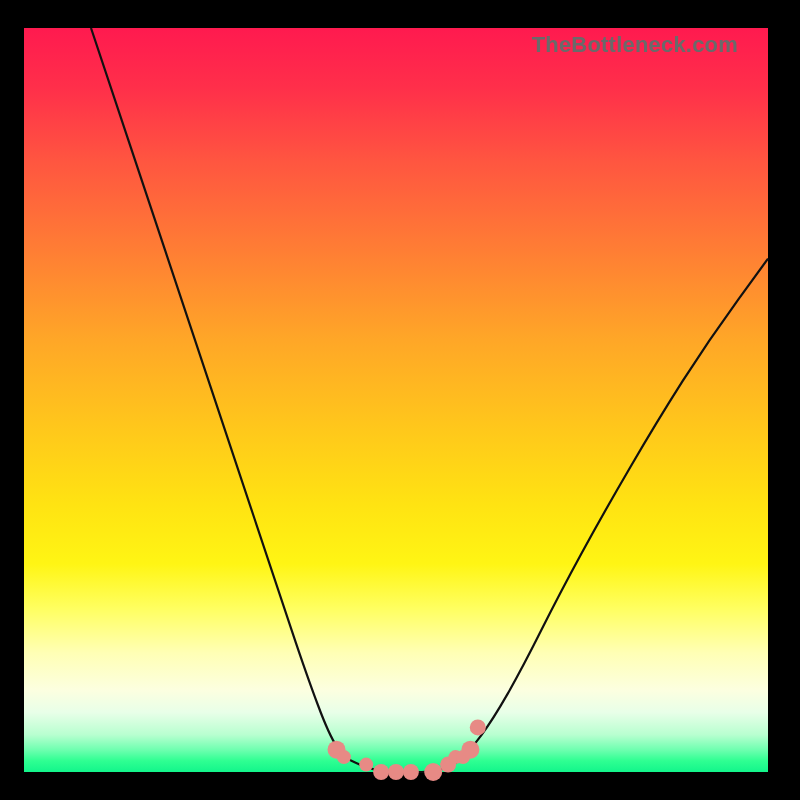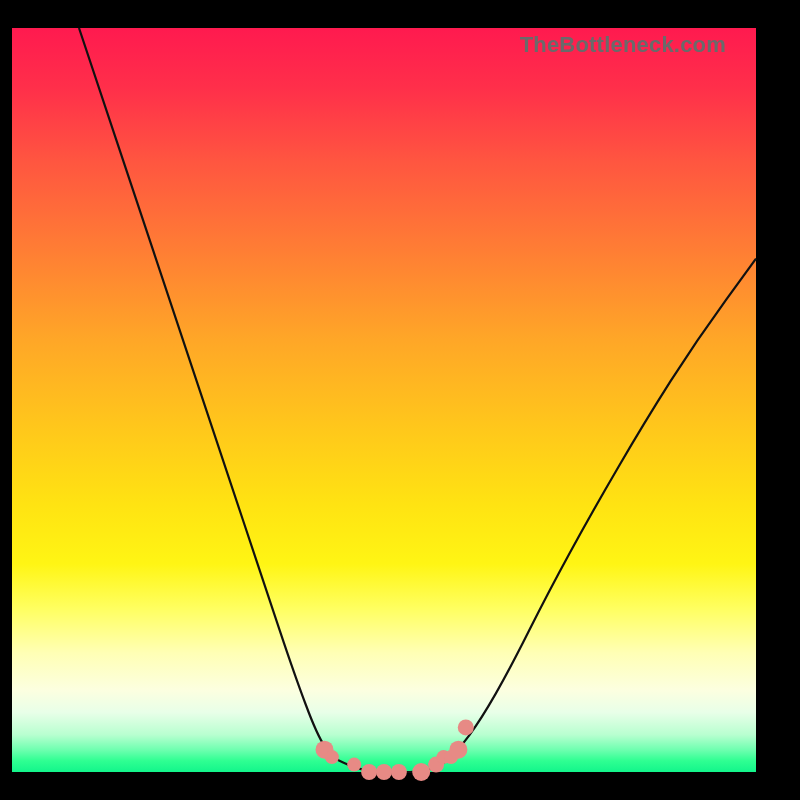--- a/index.html
+++ b/index.html
@@ -12,21 +12,21 @@
     font-family: Arial, Helvetica, sans-serif;
   }
   .frame {
     position: relative;
     width: 800px;
     height: 800px;
     background: #000;
   }
   .plot {
     position: absolute;
-    left: 12px;
+    left: 24px;
     top: 28px;
     width: 744px;
     height: 744px;
     
     background: linear-gradient(
       to bottom,
       #ff1a4f 0%,
       #ff2f4a 8%,
       #ff5640 18%,
       #ff7e34 30%,

